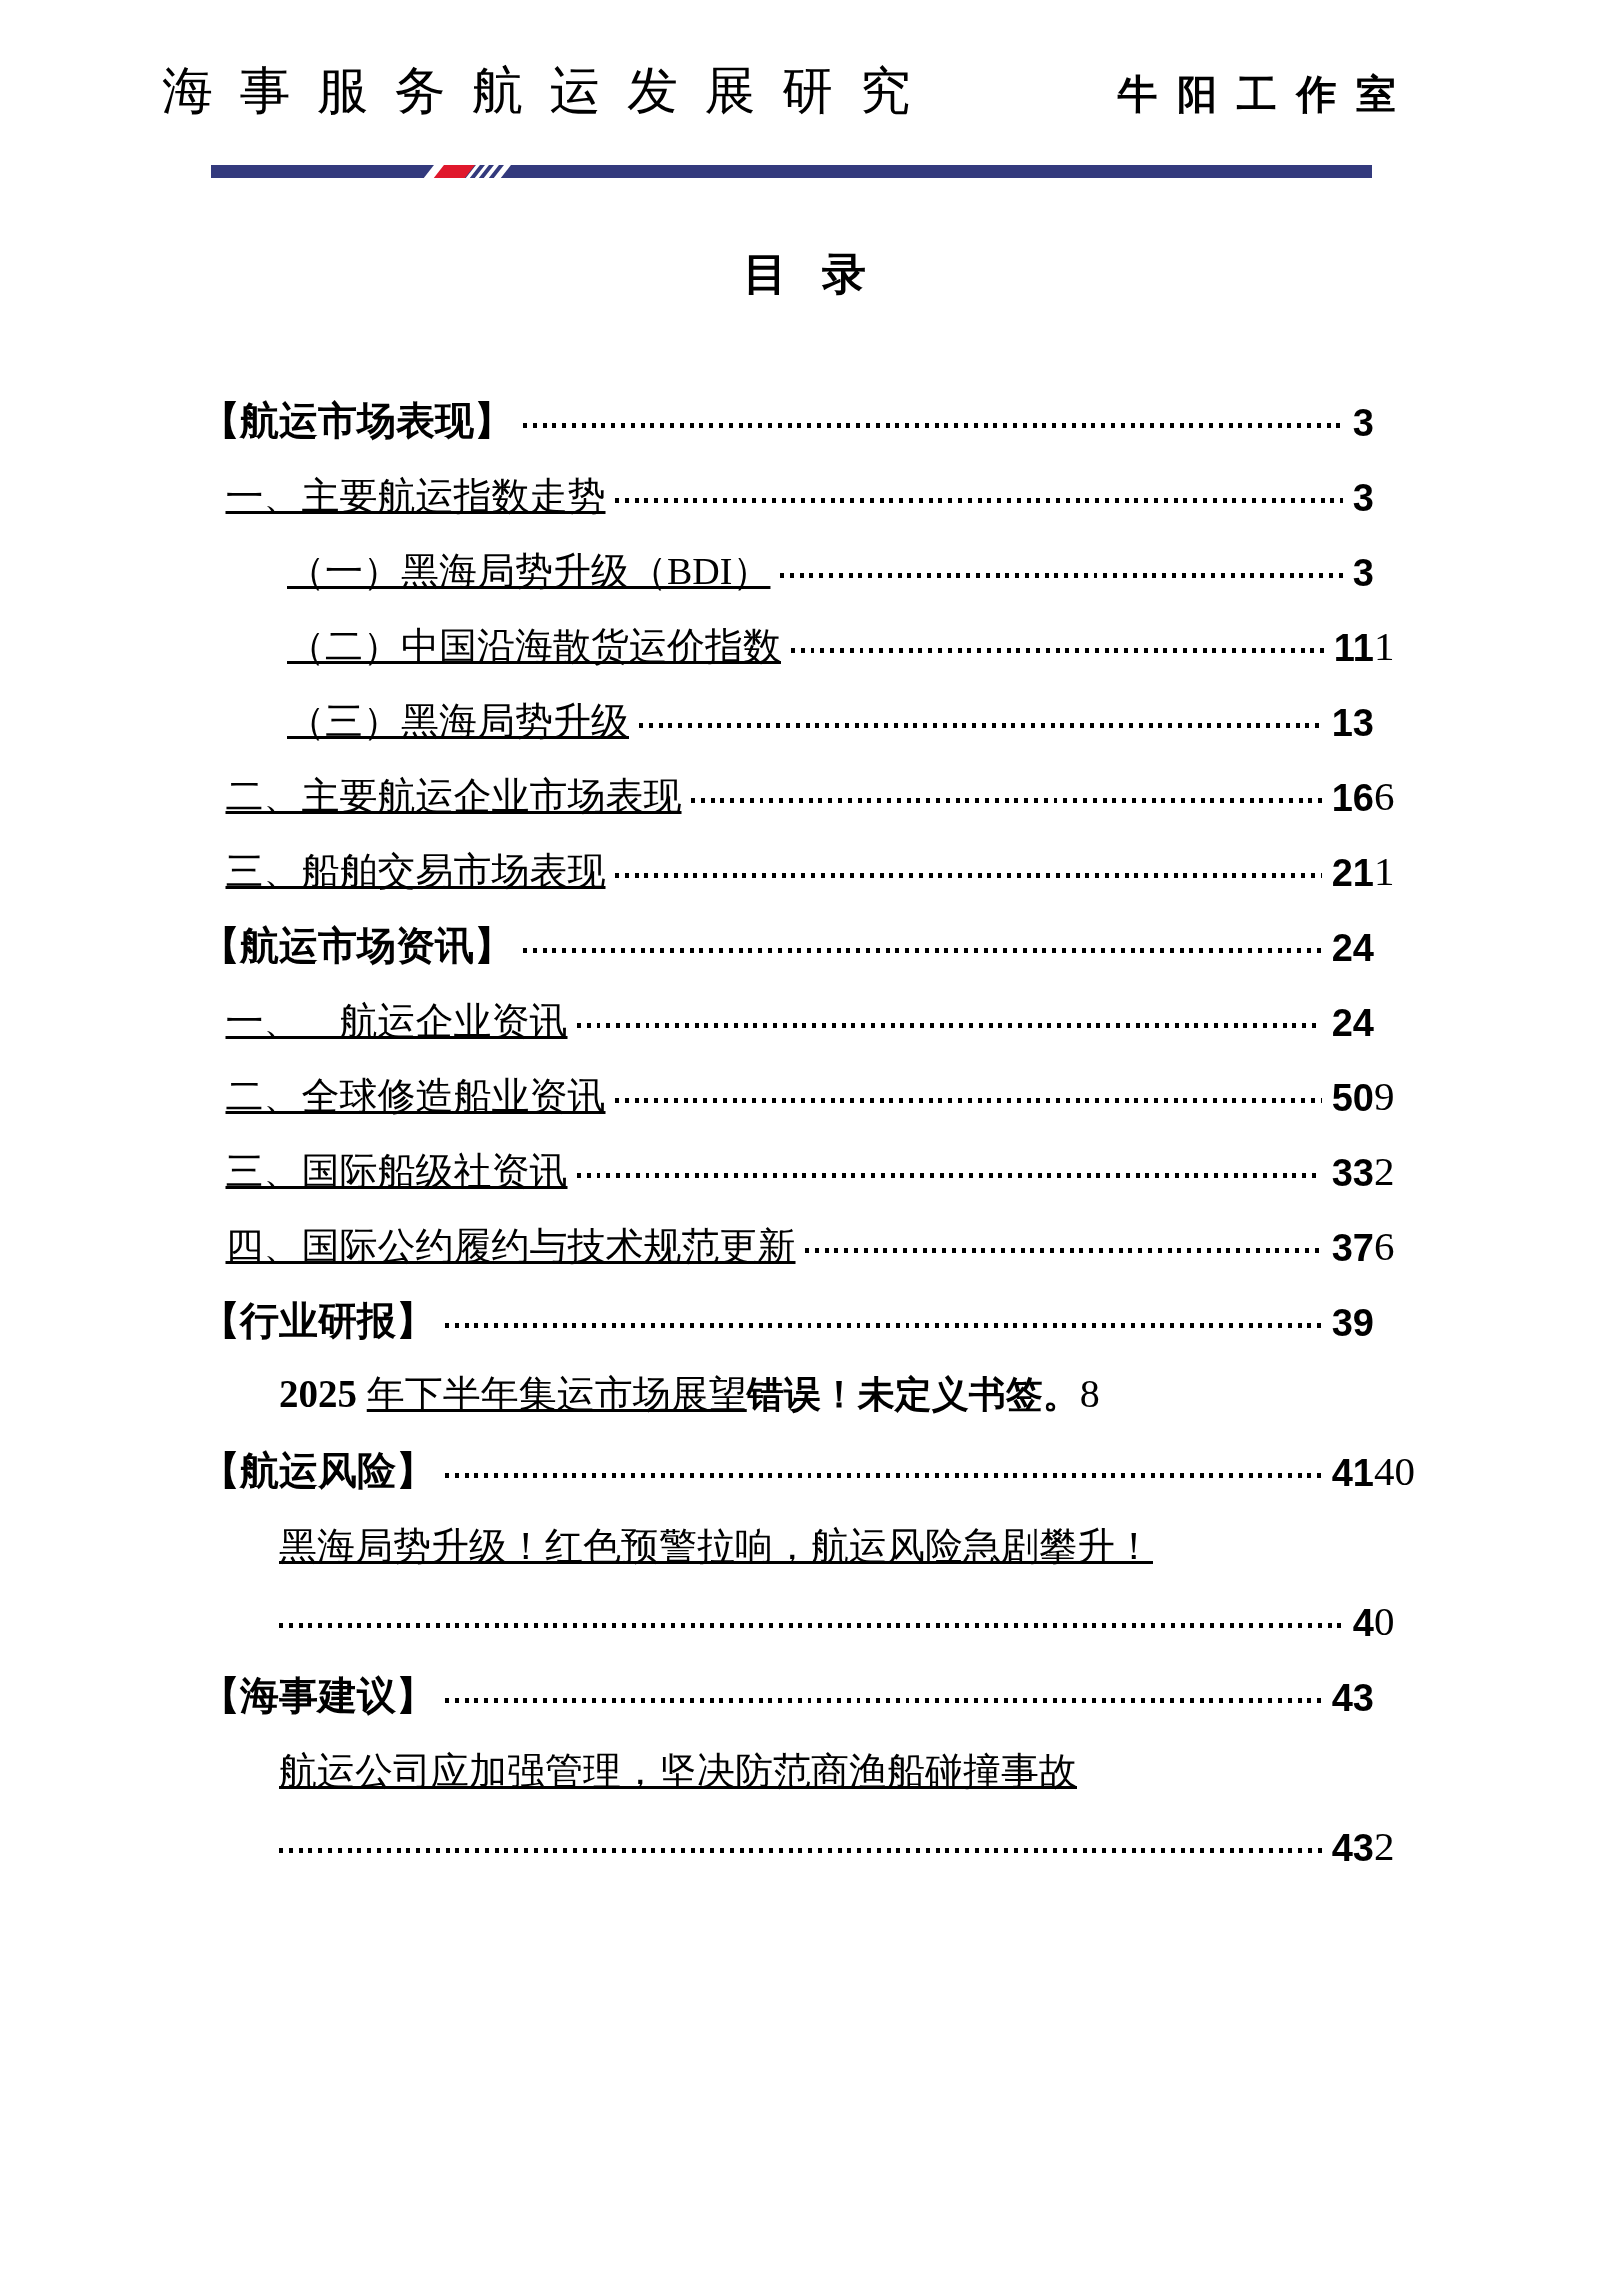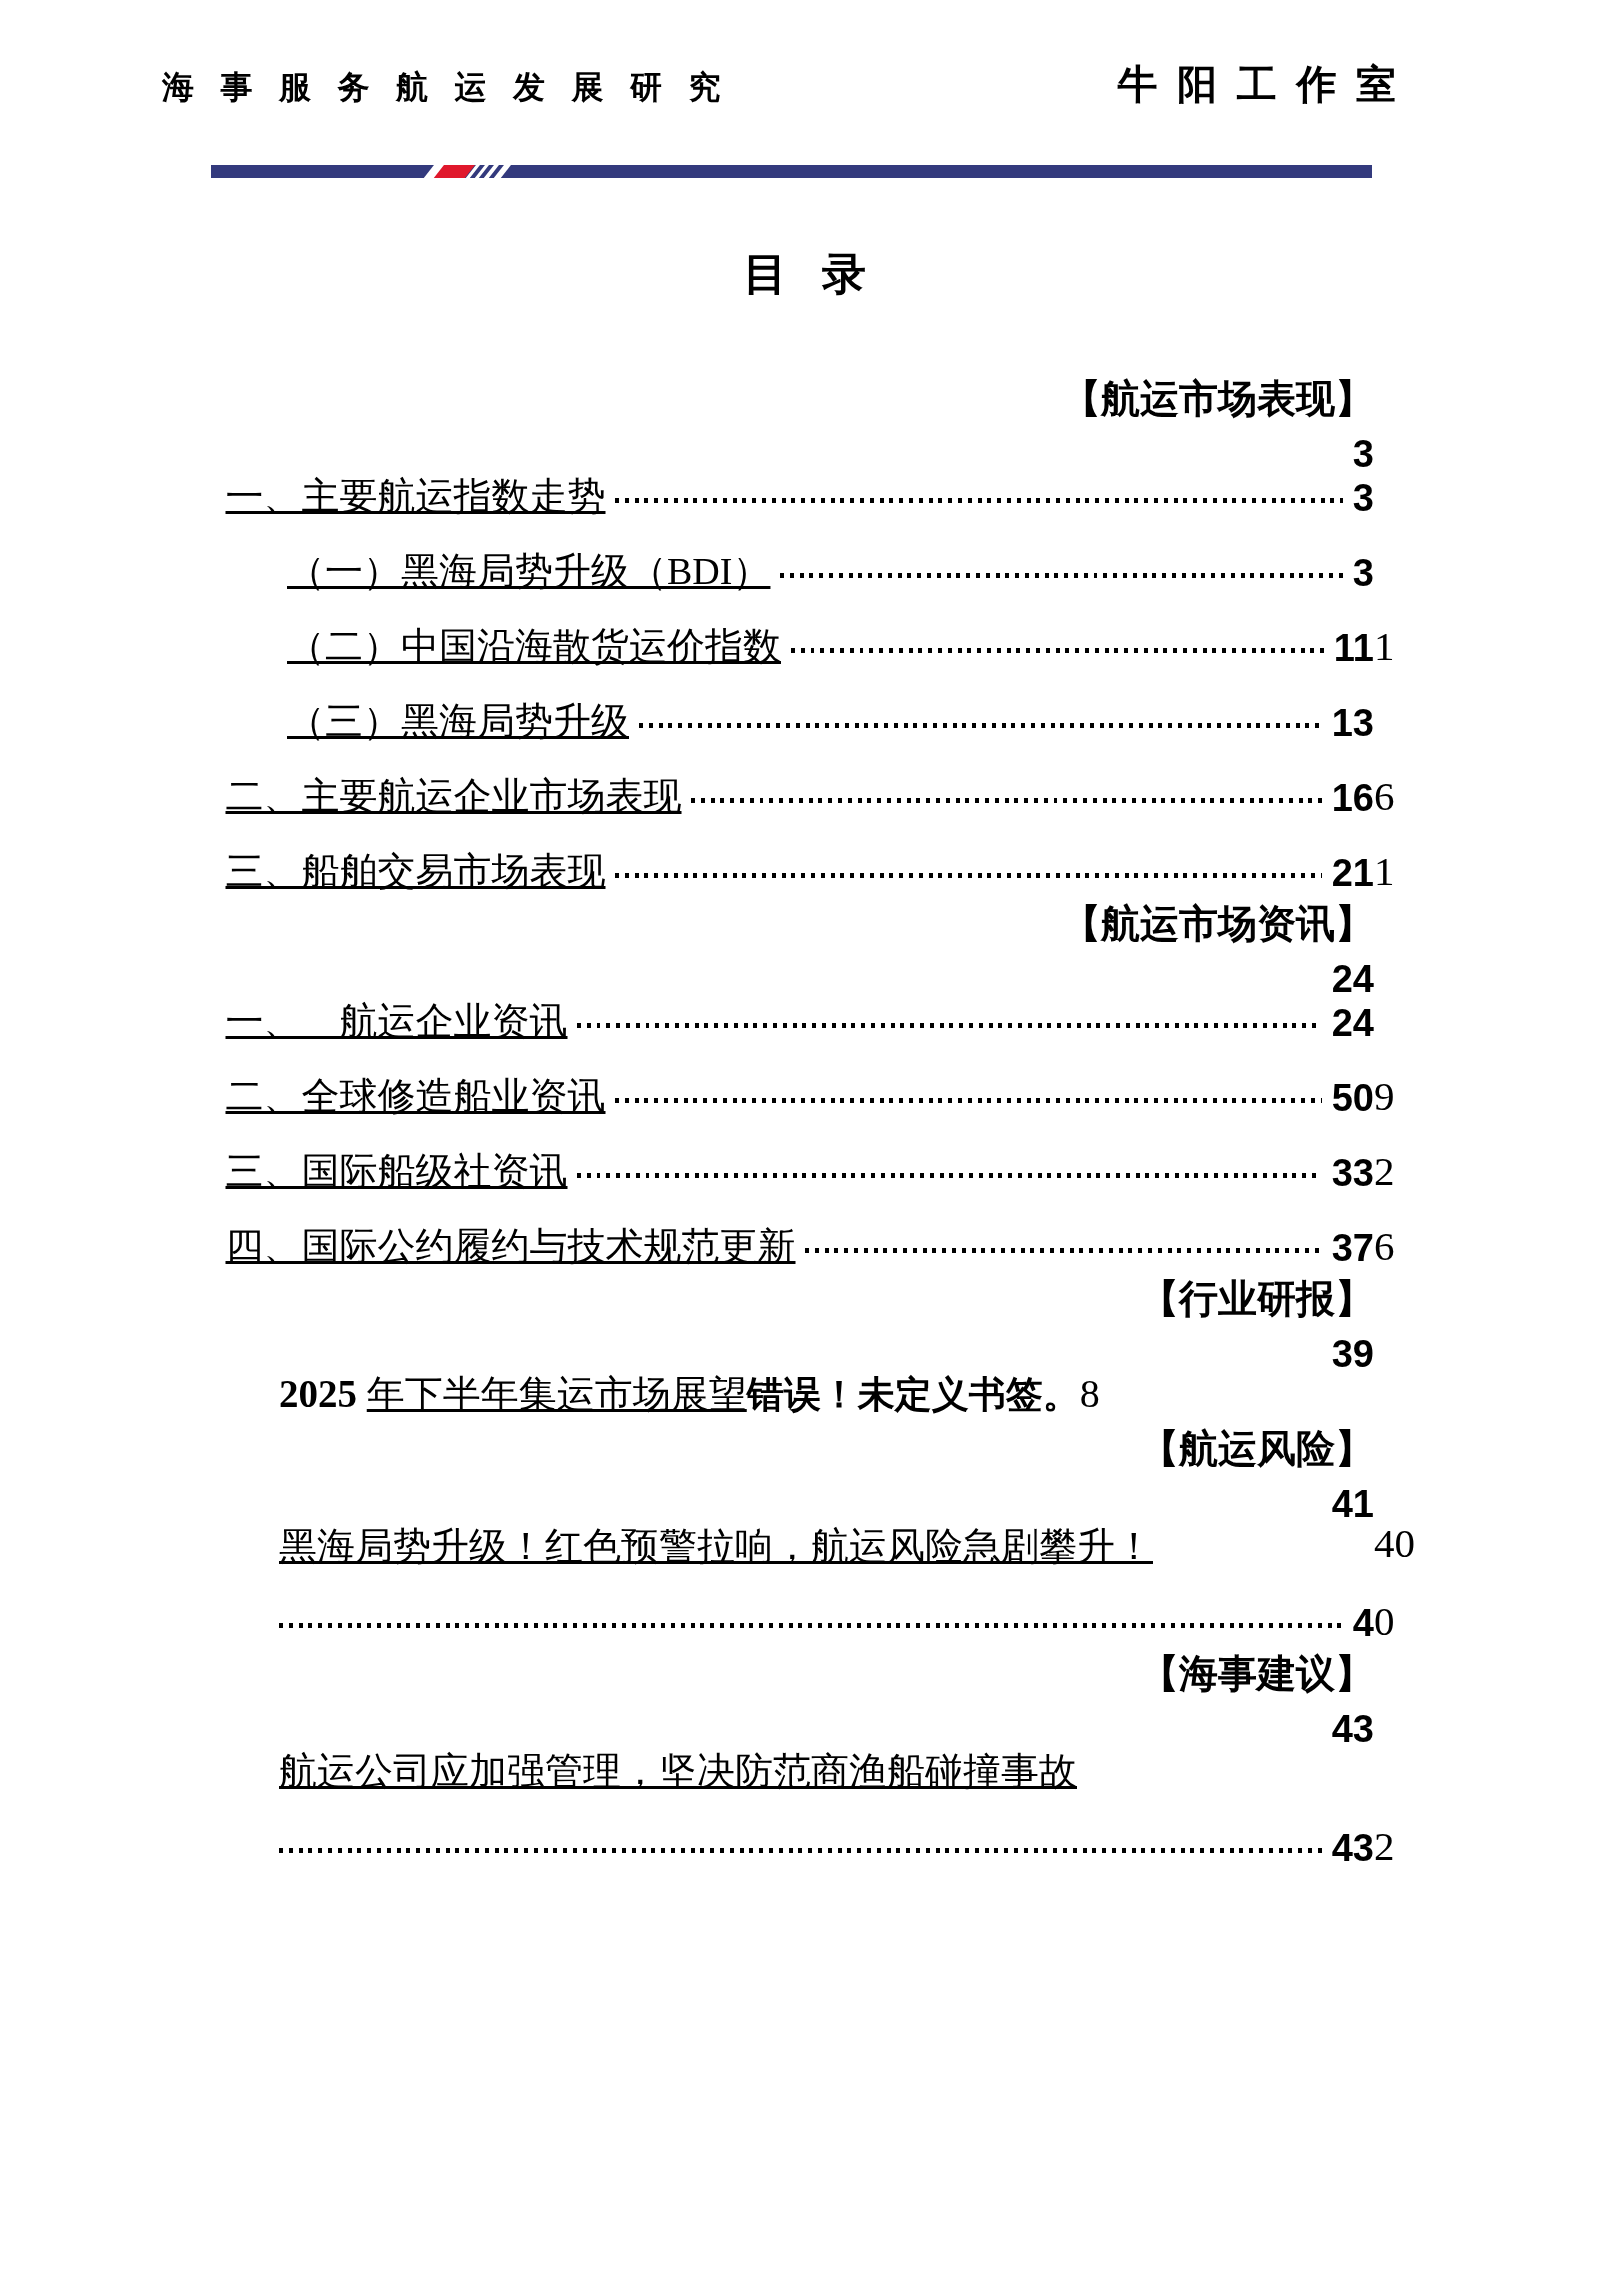--- a/index.html
+++ b/index.html
@@ -8,21 +8,21 @@
     font-family:"Liberation Serif",serif;color:#000;overflow:hidden;
   }
   .page{position:absolute;inset:0;}
 
   
   .header-row{
     position:absolute;top:57px;left:162px;right:225px;
     display:flex;justify-content:space-between;align-items:baseline;
   }
   .header-left{
-    font-family:"Liberation Sans",sans-serif;font-weight:700;font-size:32px;
+    font-family:"Liberation Sans",sans-serif;font-weight:400;font-size:51px;
     letter-spacing:26.5px;white-space:nowrap;
   }
   .header-right{
     font-family:"Liberation Sans",sans-serif;font-weight:700;font-size:40px;
     letter-spacing:19.6px;margin-right:-19.6px;white-space:nowrap;margin-left:44px;
   }
   .header-bar{
     position:absolute;top:165px;left:211px;width:1161px;height:12.7px;
     background:#333a7d;
   }
@@ -41,21 +41,21 @@
     text-align:center;font-family:"Liberation Serif",serif;
     font-weight:700;font-size:44px;letter-spacing:11.8px;
   }
 
   
   .toc{position:absolute;top:377px;left:201px;width:1173px;}
   .toc-row{
     display:flex;align-items:flex-end;height:75px;
     padding-bottom:9.8px;box-sizing:border-box;
   }
-  .ind-l0{padding-left:0;flex-direction:column;}
+  .ind-l0{padding-left:0;}
   .ind-l1{padding-left:24.5px;}
   .ind-l2{padding-left:86px;}
   .ind-p{padding-left:78px;}
   .lbl{white-space:nowrap;line-height:1.12;}
   .seg-hei{font-family:"Liberation Sans",sans-serif;font-weight:700;font-size:39px;}
   .seg-serif{font-family:"Liberation Serif",serif;font-weight:400;font-size:38px;text-decoration:underline;}
   .seg-boldcn{font-family:"Liberation Sans",sans-serif;font-weight:700;font-size:37px;}
   .seg-num{font-family:Liberation Serif, serif;font-weight:700;font-size:39px;}
   .seg-tail{font-family:"Liberation Serif",serif;font-weight:400;font-size:40px;}
   .leader{

